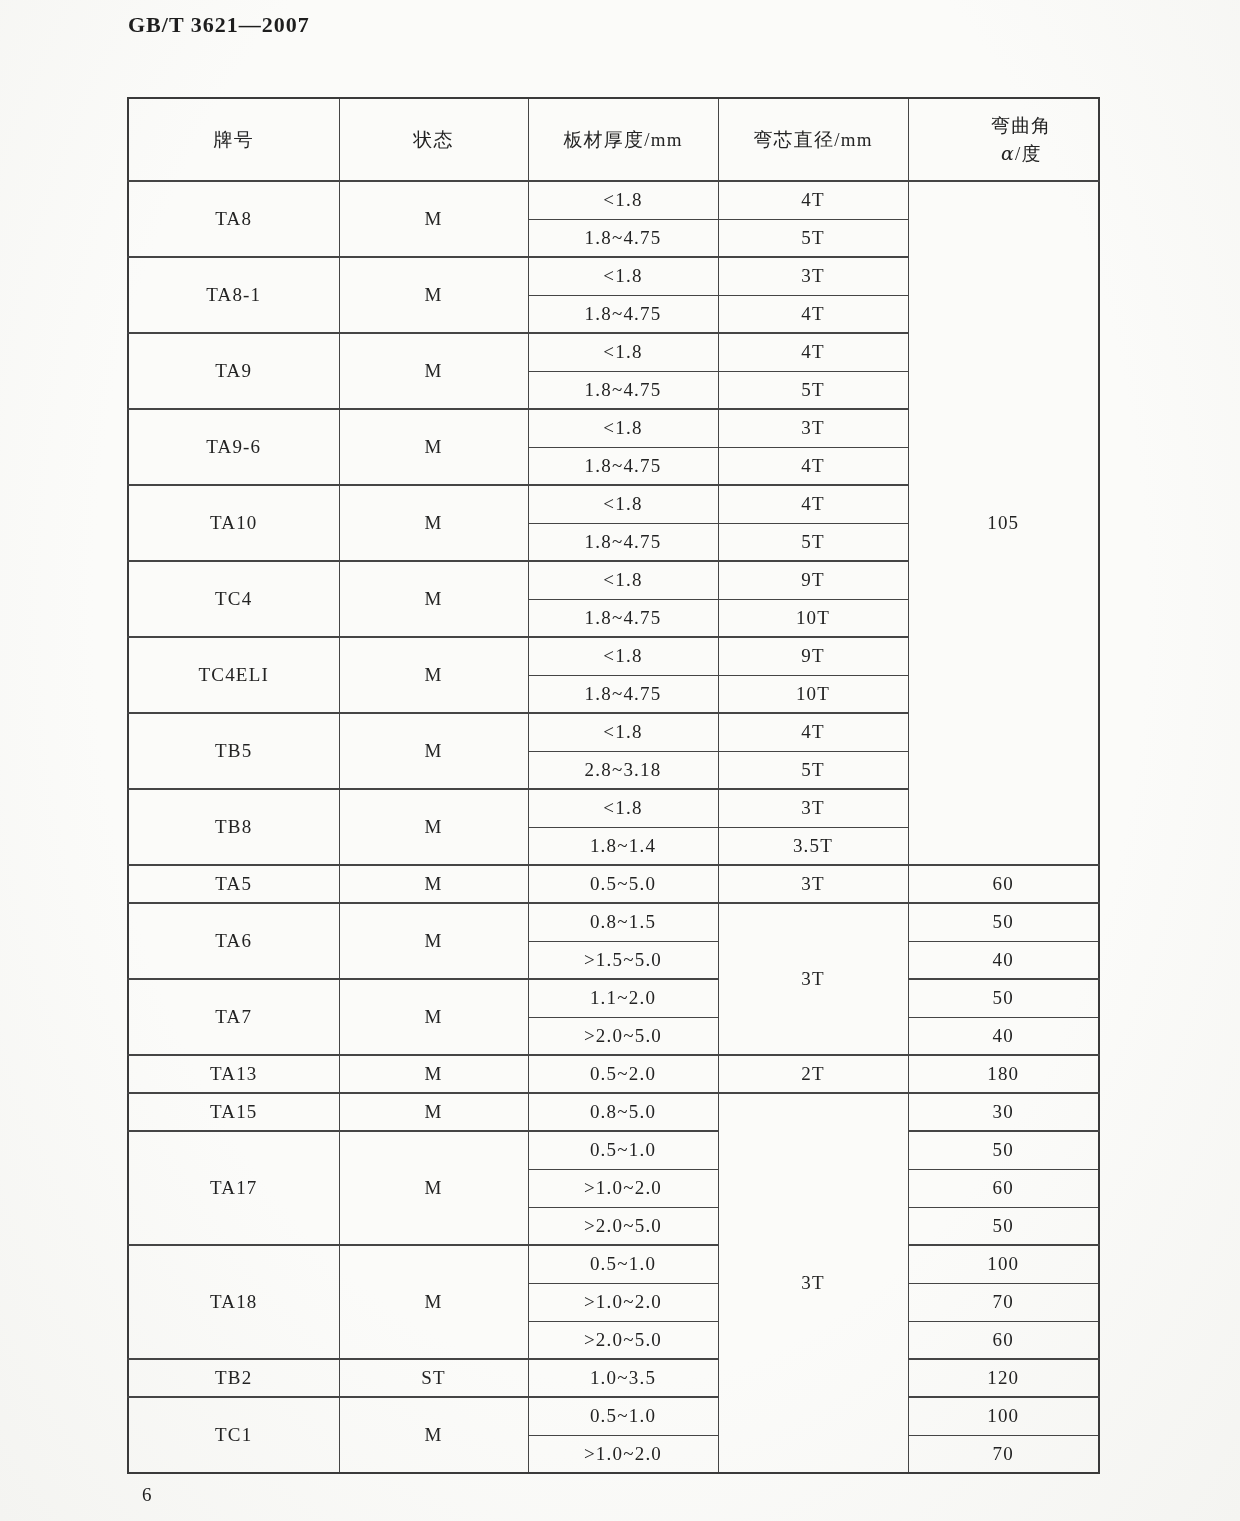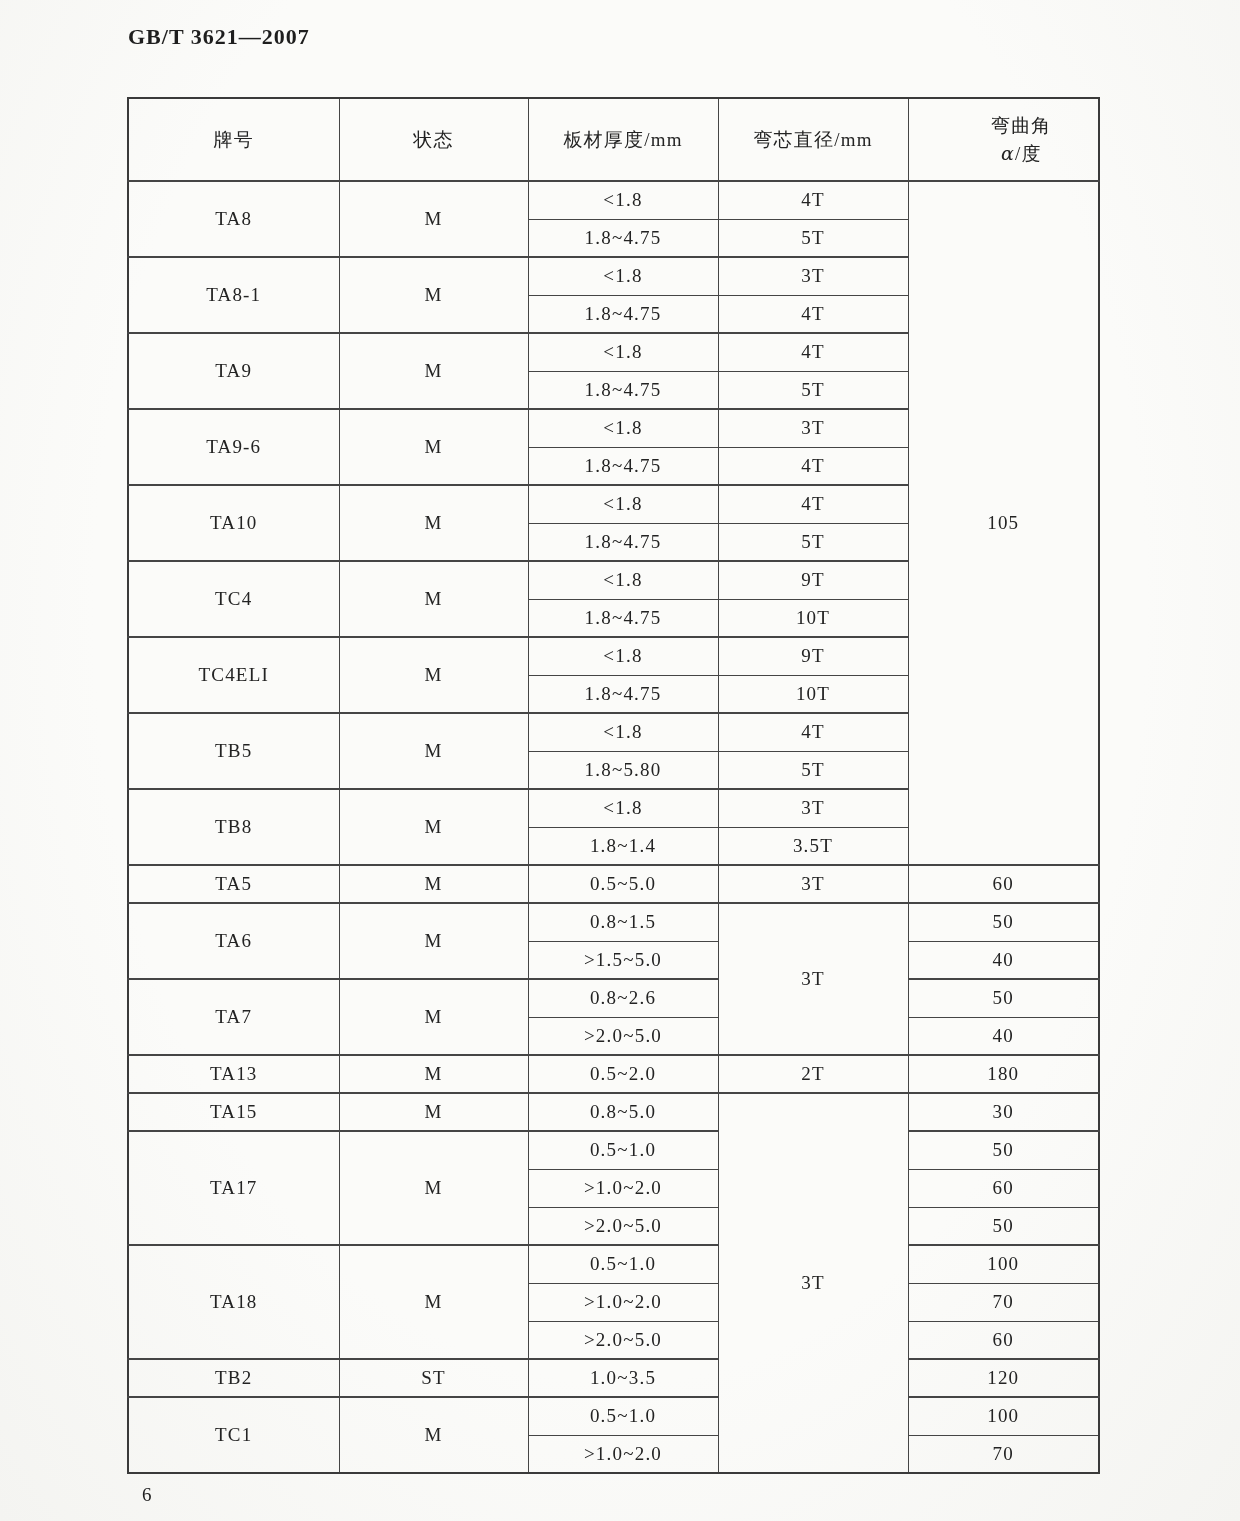--- a/index.html
+++ b/index.html
@@ -9,21 +9,21 @@
     font-family: "Liberation Serif", "DejaVu Serif", serif;
     color: #1e1e1e;
     position: relative;
     overflow: hidden;
   }
   .page {
     position: absolute; inset: 0;
     background: radial-gradient(ellipse at 50% 40%, #fbfbf9 60%, #f4f4f1 100%);
   }
   .doc-number {
-    position: absolute; left: 128px; top: 24px;
+    position: absolute; left: 128px; top: 12px;
     font-size: 22px; font-weight: bold; letter-spacing: 1px;
   }
   .table-title {
     position: absolute; left: 127px; top: 61px; width: 971px;
     text-align: center; font-size: 22px; font-weight: bold; letter-spacing: 2px;
   }
   table.spec {
     position: absolute; left: 127px; top: 97px;
     width: 971px; table-layout: fixed;
     border-collapse: collapse;
@@ -148,21 +148,21 @@
         <td>1.8~4.75</td>
         <td>10T</td>
       </tr>
       <tr class="group-start">
         <td rowspan="2">TB5</td>
         <td rowspan="2">M</td>
         <td>&lt;1.8</td>
         <td>4T</td>
       </tr>
       <tr>
-        <td>1.8~5.80</td>
+        <td>2.8~3.18</td>
         <td>5T</td>
       </tr>
       <tr class="group-start">
         <td rowspan="2">TB8</td>
         <td rowspan="2">M</td>
         <td>&lt;1.8</td>
         <td>3T</td>
       </tr>
       <tr>
         <td>1.8~1.4</td>
@@ -182,21 +182,21 @@
         <td rowspan="4">3T</td>
         <td>50</td>
       </tr>
       <tr>
         <td>&gt;1.5~5.0</td>
         <td>40</td>
       </tr>
       <tr class="group-start">
         <td rowspan="2">TA7</td>
         <td rowspan="2">M</td>
-        <td>0.8~2.6</td>
+        <td>1.1~2.0</td>
         <td>50</td>
       </tr>
       <tr>
         <td>&gt;2.0~5.0</td>
         <td>40</td>
       </tr>
       <tr class="group-start">
         <td>TA13</td>
         <td>M</td>
         <td>0.5~2.0</td>

